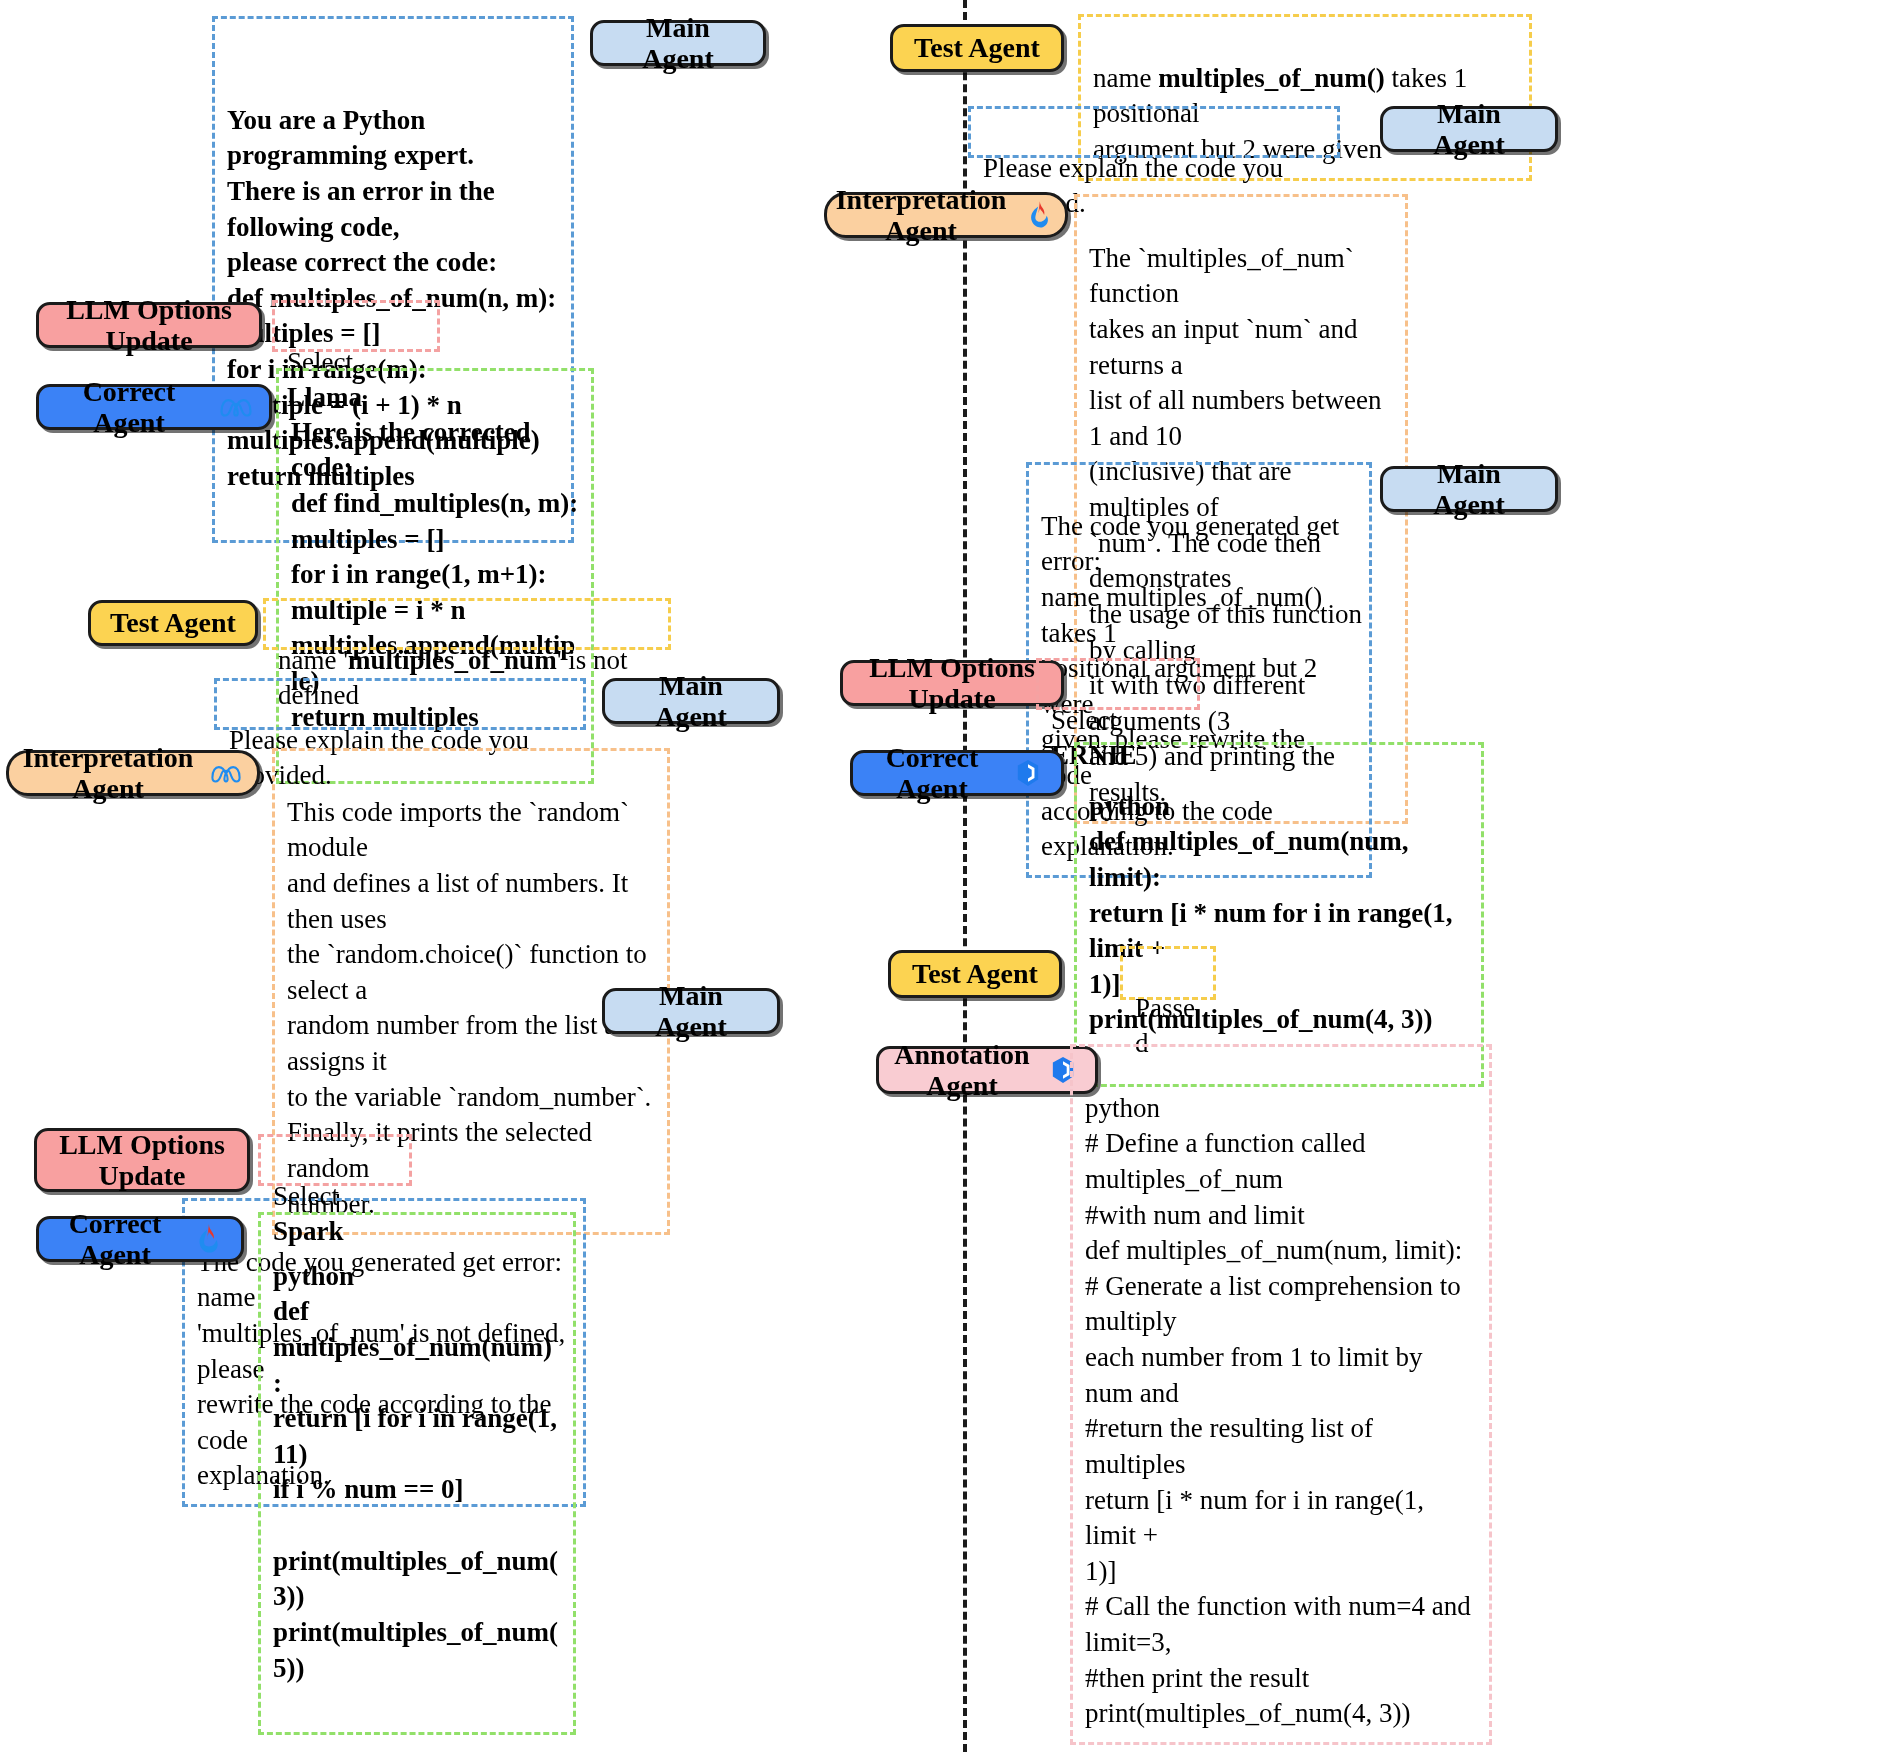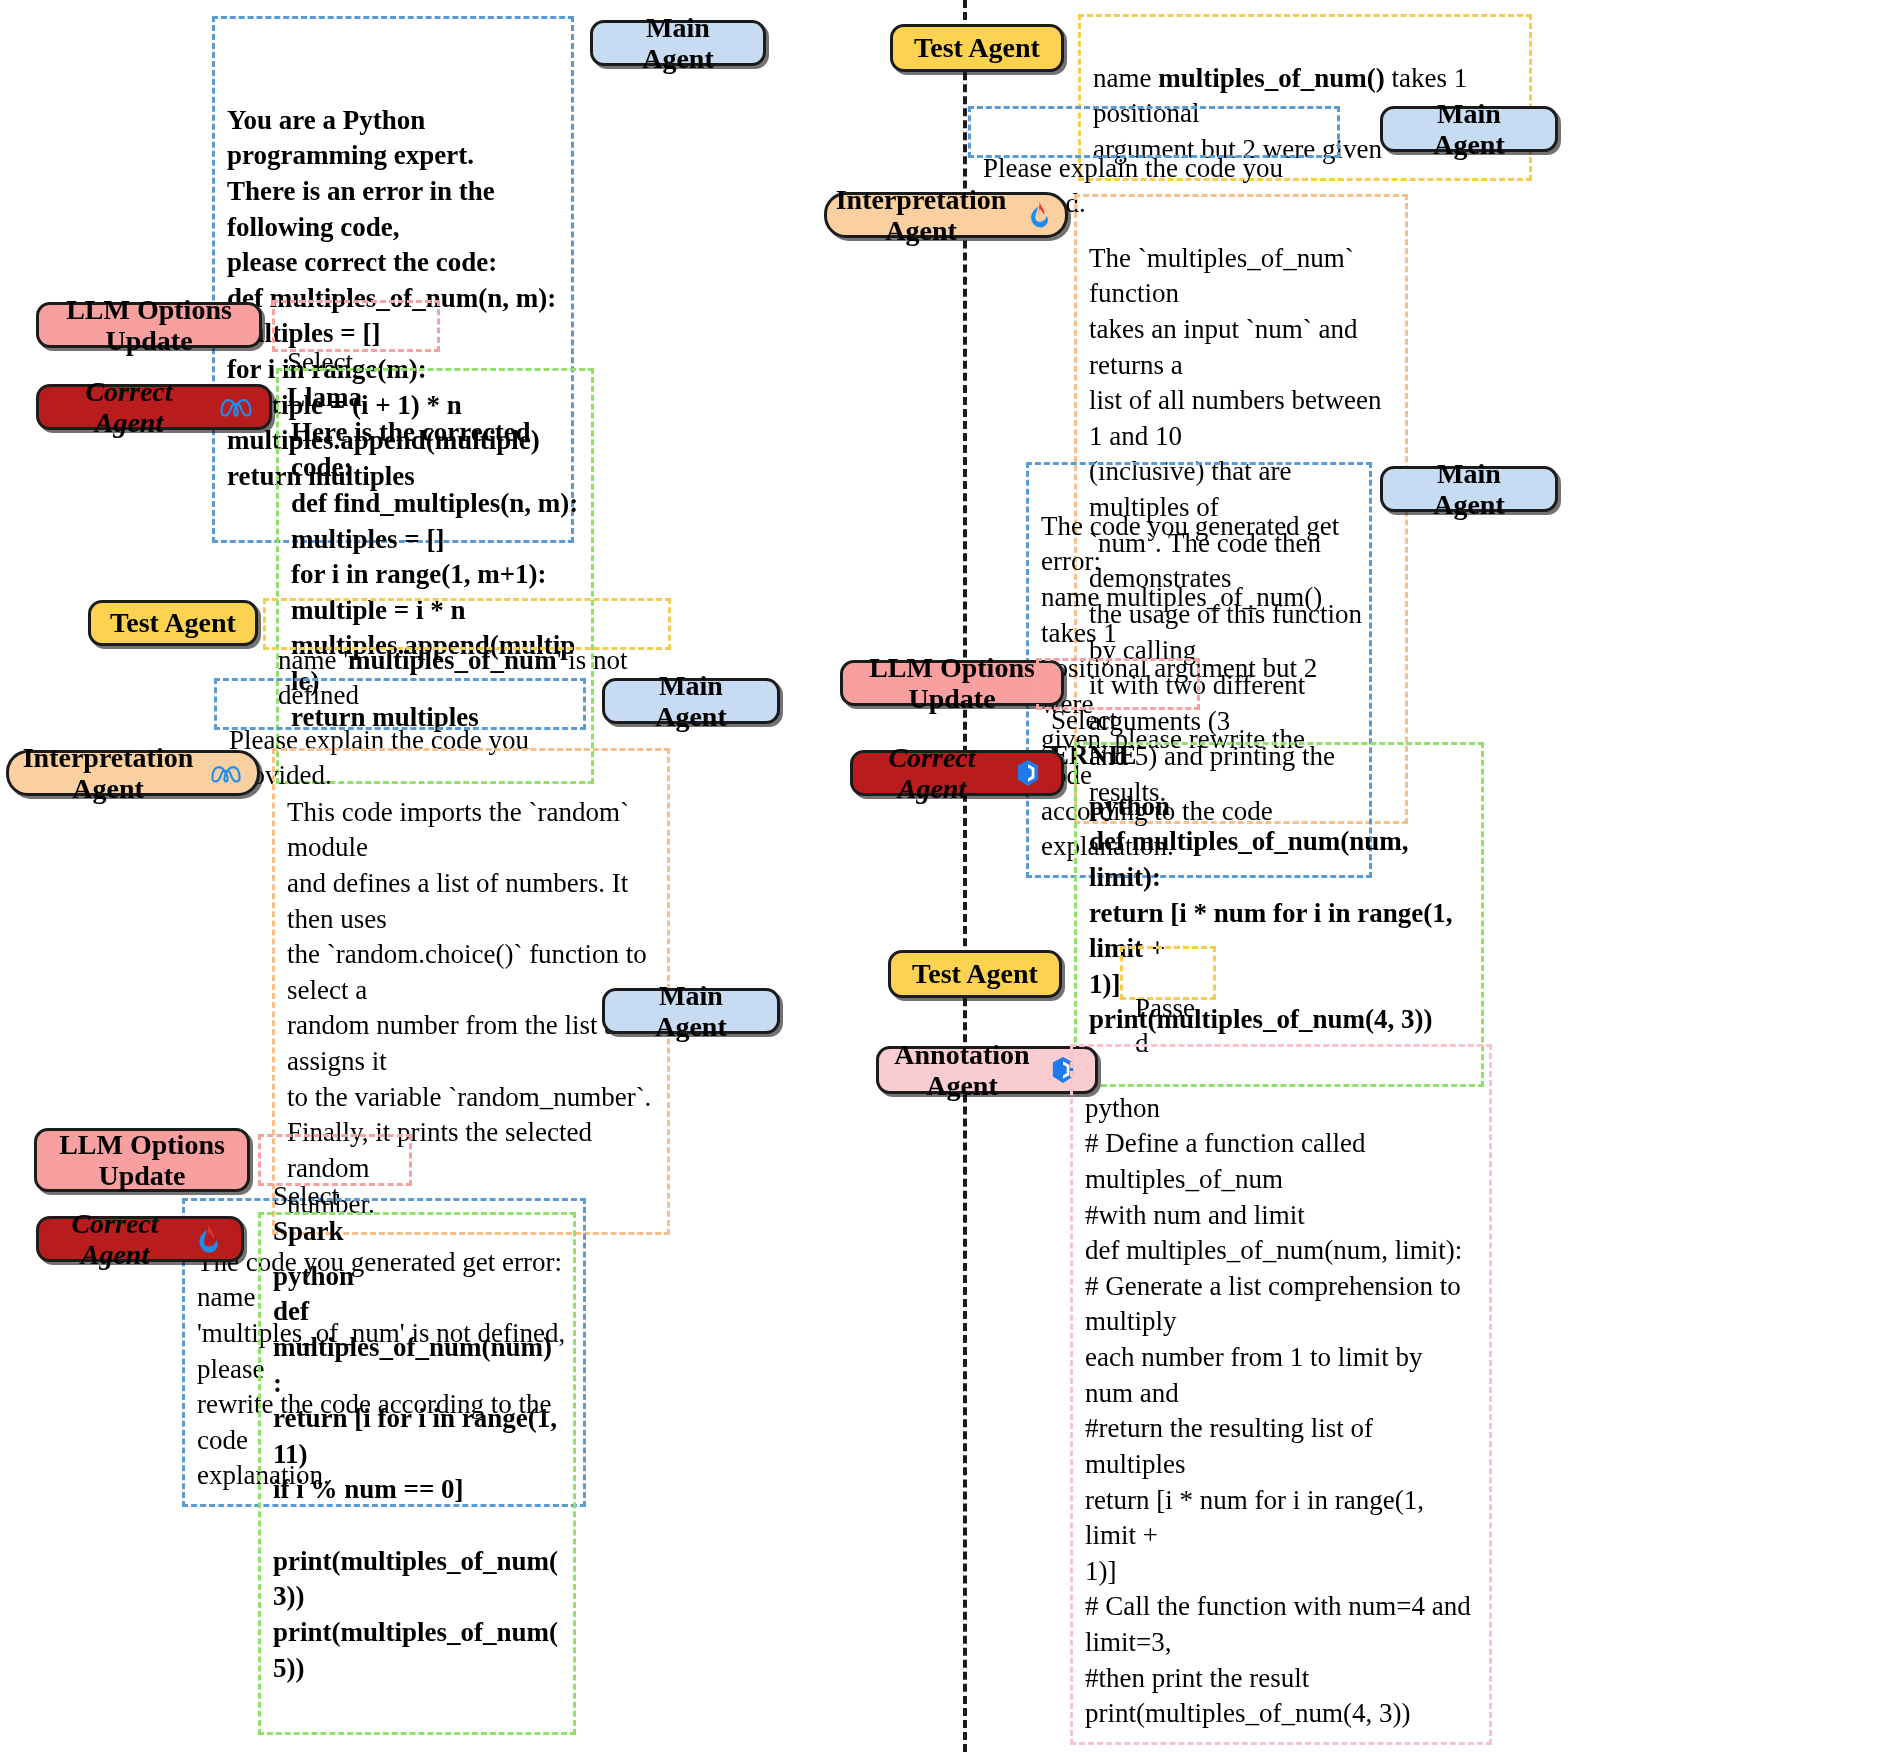--- a/index.html
+++ b/index.html
@@ -37,21 +37,21 @@
     font-weight: bold;
     font-size: 28px;
     color: #000;
     padding: 6px 16px;
     line-height: 1.12;
     text-align: center;
   }
   .badge .blabel { white-space: pre-line; }
   .badge.blue   { background: #c7dcf2; }
   .badge.red    { background: #f8a0a0; }
-  .badge.green  { background: #b91c1c; font-style: italic; }
+  .badge.green  { background: #3b82f6; }
   .badge.yellow { background: #fcd351; }
   .badge.orange { background: #fbd0a0; border-radius: 22px; }
   .badge.pink   { background: #f9ccd2; }
 
   
   .bubble {
     position: absolute;
     border: 3px dashed #9aa4ae;
     padding: 8px 12px 10px 12px;
     font-size: 27px;

